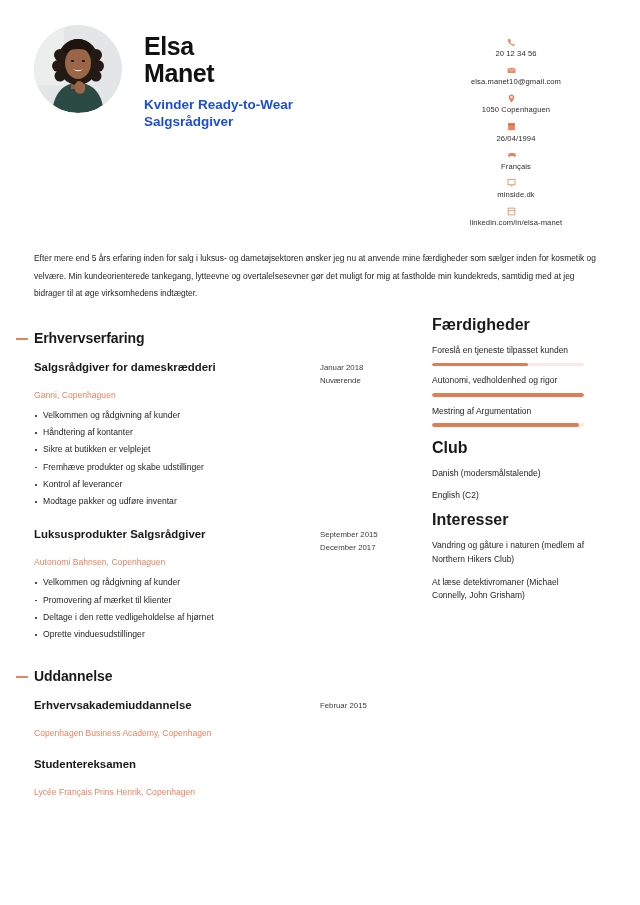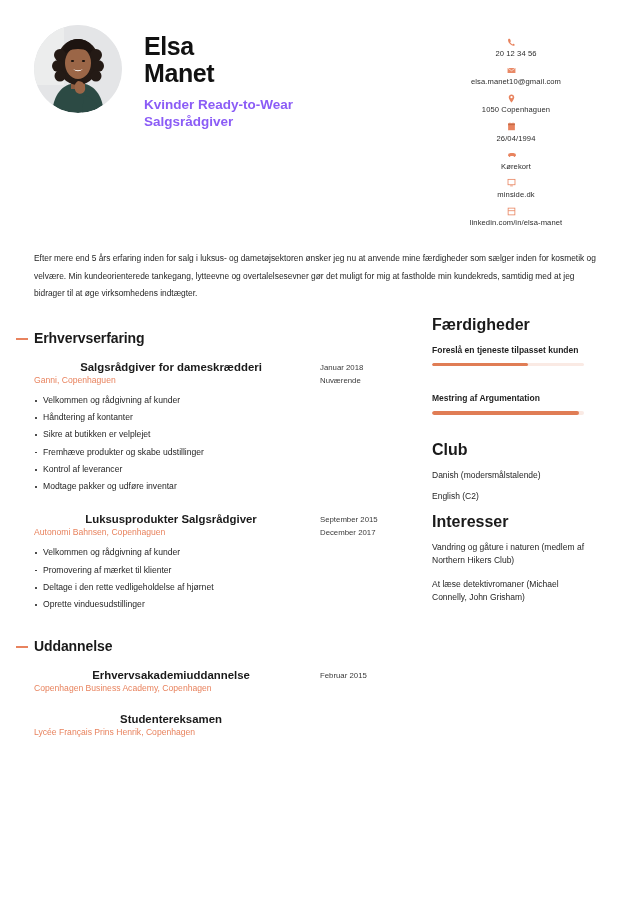--- a/index.html
+++ b/index.html
@@ -17,21 +17,21 @@
   .photo-wrap { width: 88px; height: 88px; flex: 0 0 88px; margin-right: 22px; }
   .photo {
     width: 88px; height: 88px; border-radius: 50%;
     background: #e8e9eb; overflow: hidden; position: relative;
     display: block;
   }
   .photo svg { display:block; width:88px; height:88px; }
 
   .name-block { flex: 1 1 auto; padding-top: 8px; }
   .name-line { font-size: 25px; font-weight: 700; line-height: 1.08; letter-spacing: -0.4px; color: #111; }
-  .job-title { margin-top: 9px; font-size: 13.5px; font-weight: 700; line-height: 1.28; color: #8b5cf6; }
+  .job-title { margin-top: 9px; font-size: 13.5px; font-weight: 700; line-height: 1.28; color: #1d4ed8; }
 
   .contact { flex: 0 0 180px; padding-top: 10px; }
   .contact-row { display: flex; align-items: center; margin-bottom: 5.2px; flex-direction: column; }
   .ci { width: 14px; flex: 0 0 14px; margin-right: 9px; display:flex; align-items:center; justify-content:center; }
   .ci svg { display:block; }
   .contact-text { font-size: 7.6px; color: #2b2b2b; letter-spacing: 0.1px; white-space: nowrap; }
 
   
   .summary {
     padding: 18px 34px 0 34px;
@@ -47,38 +47,38 @@
   .sec { position: relative; margin-top: 14px; }
   .sec-head { font-size: 14px; font-weight: 700; color: #1a1a1a; letter-spacing: -0.1px; position: relative; }
   .dash {
     position: absolute; left: -18px; top: 8px;
     width: 12px; height: 2px; background: #e8835e;
   }
 
   .entry { margin-top: 14px; display: flex; }
   .entry-main { flex: 1 1 auto; padding-right: 12px; }
   .entry-dates { flex: 0 0 88px; padding-top: 2px; text-align: left; }
-  .role { font-size: 11.4px; font-weight: 700; color: #1a1a1a; line-height: 1.3; text-align: center; }
-  .org { margin-top: 0; font-size: 8.6px; color: #e8835e; line-height: 1.3; }
+  .role { font-size: 11.4px; font-weight: 700; color: #1a1a1a; line-height: 1.3; }
+  .org { margin-top: 15px; font-size: 8.6px; color: #e8835e; line-height: 1.3; }
   .date-line { font-size: 7.8px; color: #3a3a3a; line-height: 1.62; }
 
   .bullets { margin-top: 9px; list-style: none; }
   .bullets li {
     position: relative; font-size: 8.6px; color: #1f1f1f;
     line-height: 1.38; padding-left: 9px; margin-bottom: 5.4px;
   }
   .bullets li:before {
     content: ""; position: absolute; left: 1px; top: 5px;
     width: 1.6px; height: 1.6px; background: #2a2a2a; border-radius: 50%;
   }
 
   
   .rsec { margin-bottom: 4px; }
   .rsec-head { font-size: 16px; font-weight: 700; color: #1a1a1a; margin-bottom: 10px; }
-  .skill { margin-bottom: 26px; font-weight: bold; }
+  .skill { margin-bottom: 8px; }
   .skill-label { font-size: 8.5px; color: #1f1f1f; line-height: 1.52; margin-bottom: 6px; }
   .bar-track { height: 3.4px; width: 100%; background: #faeae4; border-radius: 2px; overflow: hidden; }
   .bar-fill { height: 100%; background: #e07d55; border-radius: 2px; }
 
   .lang { font-size: 8.5px; color: #1f1f1f; line-height: 1.5; margin-bottom: 9px; }
   .interest { font-size: 8.5px; color: #1f1f1f; line-height: 1.56; margin-bottom: 10px; }
 
   .rsec.sprog { margin-top: 12px; }
   .rsec.interesser { margin-top: 10px; }
 </style>
@@ -181,21 +181,21 @@
       </div>
 
       <div class="contact-row">
         <span class="ci">
           <svg width="10" height="9" viewBox="0 0 18 12" fill="#e8835e">
               <path d="M2 7.5c0-.9.5-2.4 1.2-3.1C4 3.6 5.5 3.2 9 3.2s5 .4 5.8 1.2c.7.7 1.2 2.2 1.2 3.1v1.4H2z"></path>
               <circle cx="4.6" cy="9.2" r="1.5"></circle>
               <circle cx="13.4" cy="9.2" r="1.5"></circle>
             </svg>
         </span>
-        <span class="contact-text">Kørekort</span>
+        <span class="contact-text">Français</span>
       </div>
 
       <div class="contact-row">
         <span class="ci">
           <svg width="9" height="9" viewBox="0 0 16 16" fill="none" stroke="#e8835e" stroke-width="1.4">
               <rect x="1.8" y="2.4" width="12.4" height="9.6"></rect>
               <path d="M5.6 14h4.8"></path>
             </svg>
         </span>
         <span class="contact-text">minside.dk</span>
@@ -291,20 +291,26 @@
       <div class="rsec">
         <div class="rsec-head">Færdigheder</div>
 
         <div class="skill">
           <div class="skill-label">Foreslå en tjeneste tilpasset kunden</div>
           <div class="bar-track">
             <div class="bar-fill" id="sk0" style="width: 63%;"></div>
           </div>
         </div>
 
+        <div class="skill">
+          <div class="skill-label">Autonomi, vedholdenhed og rigor</div>
+          <div class="bar-track">
+            <div class="bar-fill" id="sk1" style="width: 100%;"></div>
+          </div>
+        </div>
 
         <div class="skill">
           <div class="skill-label">Mestring af Argumentation</div>
           <div class="bar-track">
             <div class="bar-fill" id="sk2" style="width: 97%;"></div>
           </div>
         </div>
       </div>
 
       <div class="rsec sprog">

